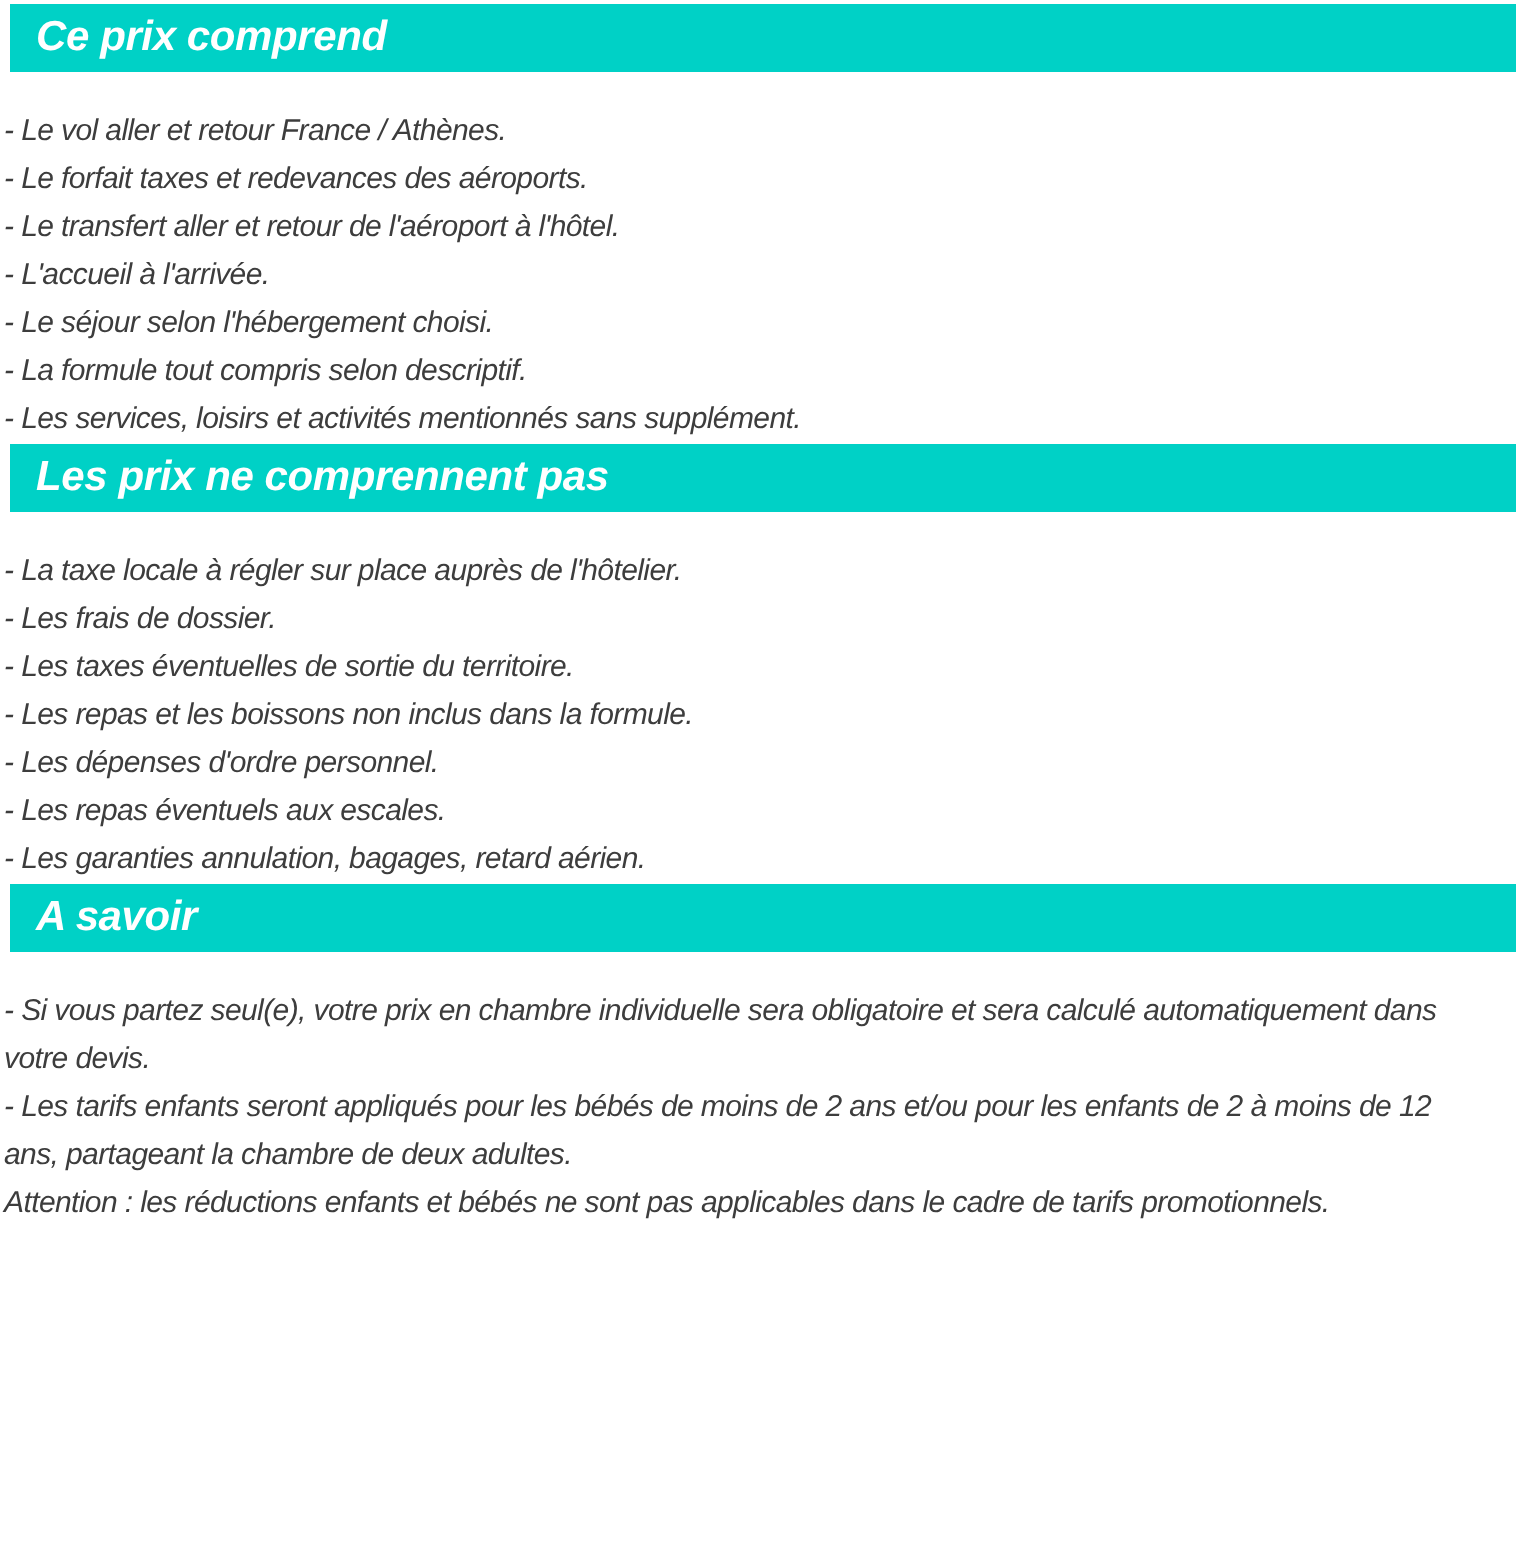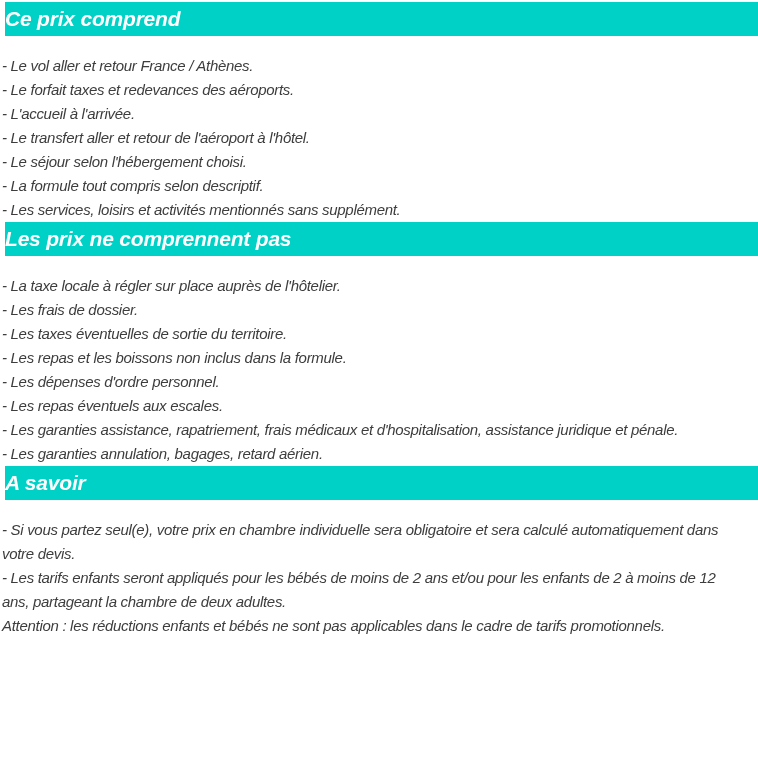--- a/index.html
+++ b/index.html
@@ -19,20 +19,21 @@
     box-sizing: border-box;
   }
   .section { margin: 0; }
   .section + .section { }
   .section-header {
     margin-left: 5px;
     height: 34px;
     background: var(--accent, #00d1c6);
     display: flex;
     align-items: center;
+    padding-left: 13px;
   }
   .section-title {
     margin: 0;
     font-size: 21px;
     font-weight: bold;
     font-style: italic;
     color: #ffffff;
     letter-spacing: -0.2px;
   }
   .section-list {
@@ -52,40 +53,39 @@
 <body>
 
 <main class="page">
   <section class="section">
     <header class="section-header">
       <h2 class="section-title">Ce prix comprend</h2>
     </header>
     <ul class="section-list">
         <li class="list-item">- Le vol aller et retour France / Athènes.</li>
         <li class="list-item">- Le forfait taxes et redevances des aéroports.</li>
+        <li class="list-item">- Le transfert aller et retour de l'aéroport à l'hôtel.</li>
         <li class="list-item">- L'accueil à l'arrivée.</li>
-        <li class="list-item">- Le transfert aller et retour de l'aéroport à l'hôtel.</li>
         <li class="list-item">- Le séjour selon l'hébergement choisi.</li>
         <li class="list-item">- La formule tout compris selon descriptif.</li>
         <li class="list-item">- Les services, loisirs et activités mentionnés sans supplément.</li>
       </ul>
   </section>
 
   <section class="section">
     <header class="section-header">
       <h2 class="section-title">Les prix ne comprennent pas</h2>
     </header>
     <ul class="section-list">
         <li class="list-item">- La taxe locale à régler sur place auprès de l'hôtelier.</li>
         <li class="list-item">- Les frais de dossier.</li>
         <li class="list-item">- Les taxes éventuelles de sortie du territoire.</li>
         <li class="list-item">- Les repas et les boissons non inclus dans la formule.</li>
         <li class="list-item">- Les dépenses d'ordre personnel.</li>
         <li class="list-item">- Les repas éventuels aux escales.</li>
-        <li class="list-item">- Les garanties assistance, rapatriement, frais médicaux et d'hospitalisation, assistance juridique et pénale.</li>
         <li class="list-item">- Les garanties annulation, bagages, retard aérien.</li>
       </ul>
   </section>
 
   <section class="section">
     <header class="section-header">
       <h2 class="section-title">A savoir</h2>
     </header>
     <ul class="section-list">
         <li class="list-item">- Si vous partez seul(e), votre prix en chambre individuelle sera obligatoire et sera calculé automatiquement dans votre devis.</li>

